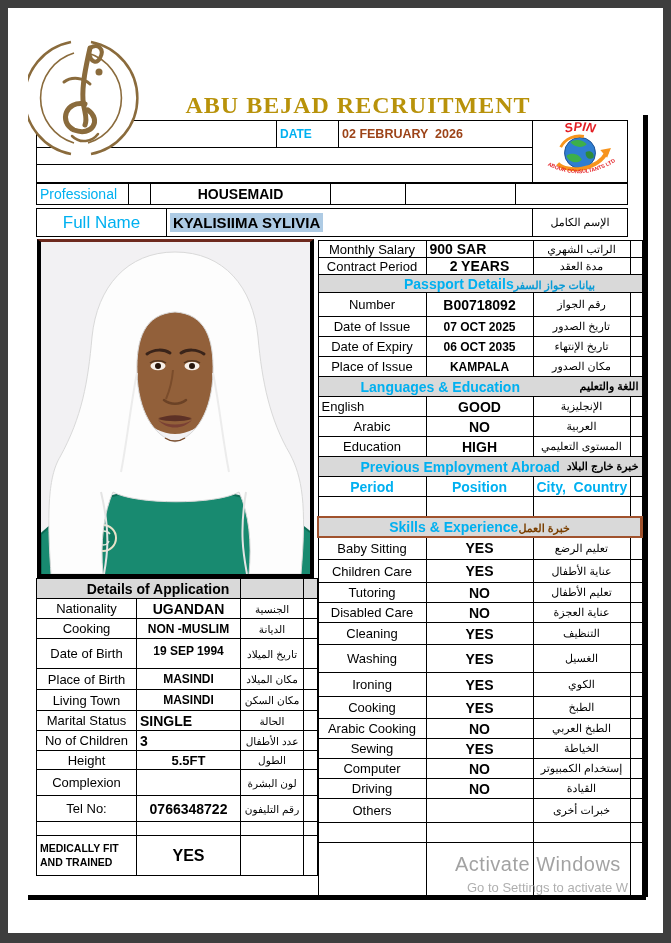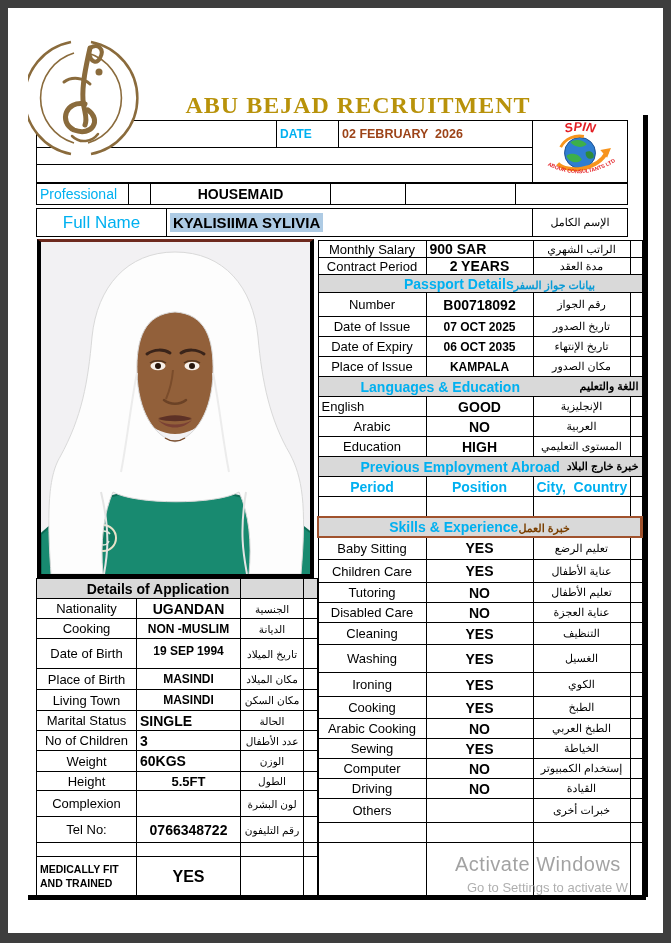--- a/index.html
+++ b/index.html
@@ -458,26 +458,20 @@
       <td class="val left">SINGLE</td>
       <td class="ar-sm">الحالة</td>
       <td></td>
     </tr>
     <tr class="h20">
       <td>No of Children</td>
       <td class="val left">3</td>
       <td class="ar-sm">عدد الأطفال</td>
       <td></td>
     </tr>
-    <tr class="h21">
-      <td>Weight</td>
-      <td class="val left">60KGS</td>
-      <td class="ar-sm">الوزن</td>
-      <td></td>
-    </tr>
     <tr class="h19">
       <td>Height</td>
       <td class="val-sm" style="font-size:13px">5.5FT</td>
       <td class="ar-sm">الطول</td>
       <td></td>
     </tr>
     <tr class="h26">
       <td>Complexion</td>
       <td class="val"></td>
       <td class="ar-sm">لون البشرة</td>

